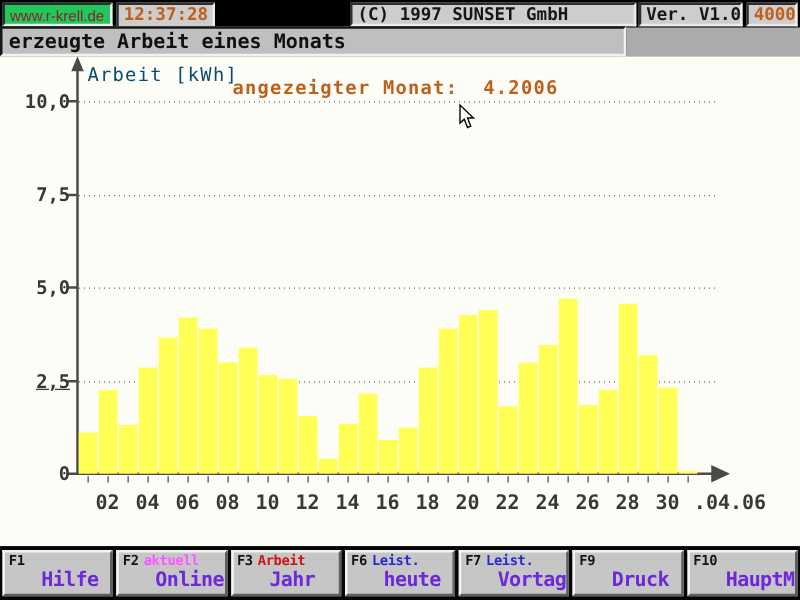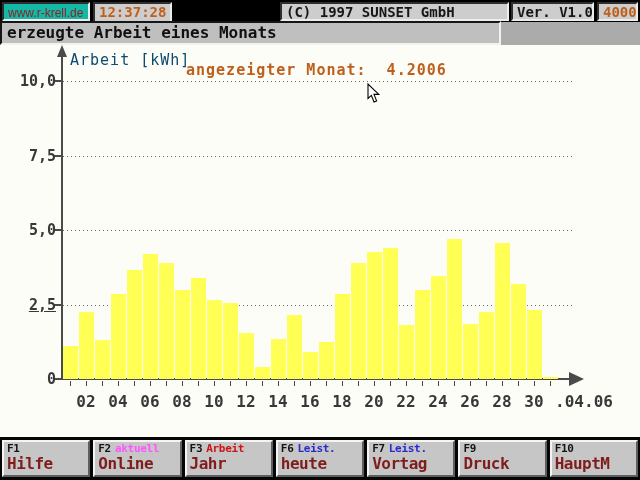--- a/index.html
+++ b/index.html
@@ -5,21 +5,21 @@
   html,body{margin:0;padding:0;background:#333;}
   .screen{position:relative;width:640px;height:480px;background:#000;overflow:hidden;
           font-family:"DejaVu Sans Mono",monospace;}
   
   .hbox{position:absolute;box-sizing:border-box;background:#CDCDCD;
         border:2px solid;border-color:#2E2E2E #ECECEC #ECECEC #2E2E2E;
         font-size:14px;font-weight:bold;line-height:14px;color:#161616;
         padding:1px 0 0 4px;white-space:nowrap;overflow:hidden;}
   .site-box{left:2px;top:2px;width:88px;height:19px;
             font-family:"Liberation Sans",sans-serif;font-size:12px;font-weight:normal;
-            background:#14b8a6;padding-top:2px;}
+            background:#22c55e;padding-top:2px;}
   .time-box{left:93px;top:2px;width:79px;height:30px;}
   .copy-box{left:280px;top:2px;width:229px;height:19px;}
   .ver-box{left:511px;top:2px;width:83px;height:19px;}
   .dev-box{left:597px;top:2px;width:41px;height:19px;}
   .row2-box{position:absolute;left:0;top:21px;width:501px;height:24px;box-sizing:border-box;
             background:#BFBFBF;border:2px solid;border-color:#161616 #F2F2F2 #F2F2F2 #161616;
             font-size:16px;font-weight:bold;color:#101010;line-height:19px;padding-left:5px;
             white-space:nowrap;}
   .row2-filler{position:absolute;left:501px;top:22px;width:139px;height:23px;background:#ABABAB;}
   
@@ -50,22 +50,22 @@
   .cursor{position:absolute;left:367px;top:38px;}
   
   .fkeys{position:absolute;left:0;top:437px;width:640px;height:43px;background:#060606;
          box-sizing:border-box;display:flex;gap:3px;padding:3px 2px 3px 2px;}
   .fkey{flex:1;box-sizing:border-box;background:#C6C6C6;
         border:2px solid;border-color:#F4F4F4 #5E5E5E #5E5E5E #F4F4F4;
         padding:0 0 0 3px;overflow:hidden;cursor:pointer;}
   .fkey .l1{font-size:11px;font-weight:bold;color:#141414;line-height:13px;
             letter-spacing:-0.3px;white-space:nowrap;}
   .fkey .l1 .tag{margin-left:4px;}
-  .fkey .l2{font-size:16px;font-weight:bold;color:#7f1d1d;line-height:18px;
-            letter-spacing:-0.5px;white-space:nowrap;}
+  .fkey .l2{font-size:16px;font-weight:bold;color:#6d28d9;line-height:18px;
+            letter-spacing:-0.5px;white-space:nowrap;margin-left:26px;}
 </style>
 </head>
 <body>
 
 <div class="screen">
 
   <div class="hbox site-box" style="color:#8E2222;">www.r-krell.de</div>
   <div class="hbox time-box" style="color:#BE5F1B;">12:37:28</div>
   <div class="hbox copy-box">(C) 1997 SUNSET GmbH</div>
   <div class="hbox ver-box">Ver. V1.0k</div>

